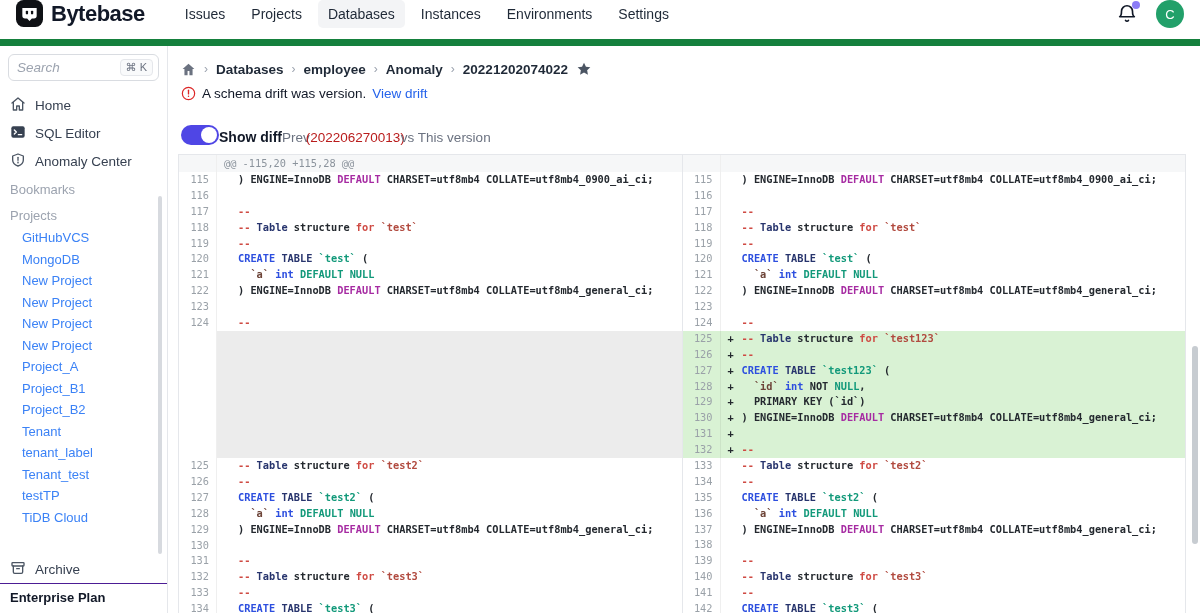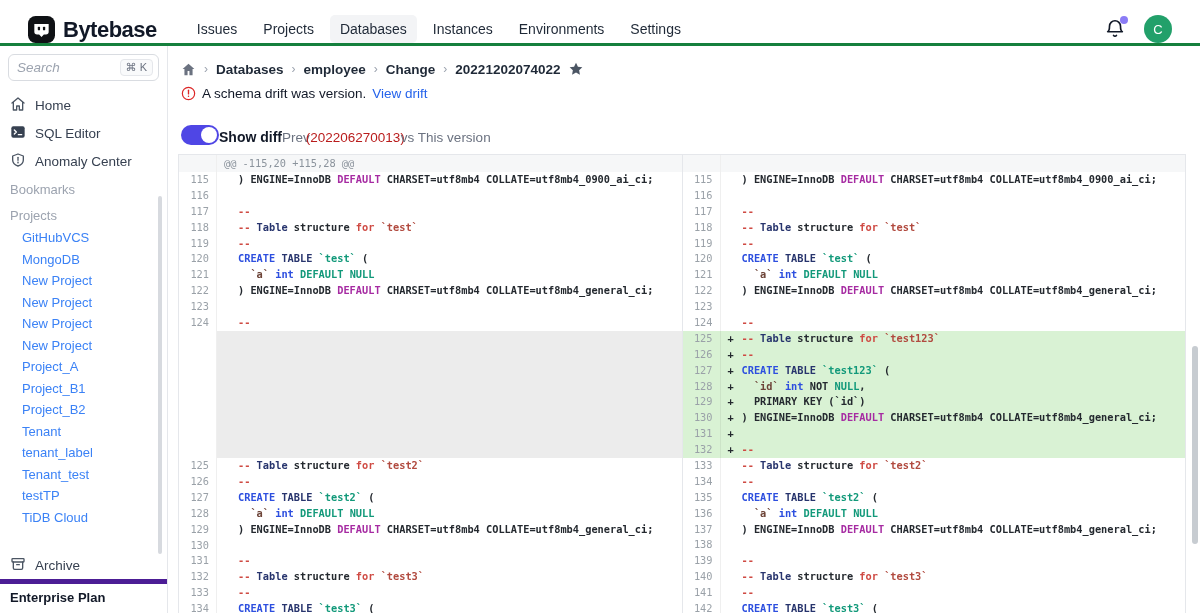--- a/index.html
+++ b/index.html
@@ -1,21 +1,21 @@
 <!DOCTYPE html>
 <html><head>
 <meta charset="utf-8">
 <style>
   * { box-sizing: border-box; margin: 0; padding: 0; }
   html,body { width:1200px; height:613px; overflow:hidden; background:#fff;
     font-family:"Liberation Sans", sans-serif; color:#1f2937; }
 
   
-  .navbar { height:46px; display:flex; align-items:flex-end; padding:0 28px;
-    border-bottom:3px solid #15803d; background:#fff; }
+  .navbar { height:46px; display:flex; align-items:flex-start; padding:0 16px;
+    border-bottom:7px solid #15803d; background:#fff; }
   .brand { display:flex; align-items:center; gap:8px; margin-right:30px; }
   .brand svg { width:27px; height:27px; display:block; }
   .brand-name { font-size:22px; font-weight:bold; color:#111827; letter-spacing:-0.5px; }
   .nav-items { display:flex; align-items:center; gap:6px; }
   .nav-item { font-size:14px; color:#1f2937; padding:6px 10px; border-radius:5px; cursor:pointer; }
   .nav-item.active { background:#f3f4f6; }
   .nav-right { margin-left:auto; display:flex; align-items:center; gap:18px; }
   .bell-wrap { position:relative; width:22px; height:22px; color:#111827; }
   .bell-wrap svg { width:22px; height:22px; }
   .bell-dot { position:absolute; top:-2px; right:-2px; width:8px; height:8px;
@@ -35,21 +35,21 @@
   .kbd { border:1px solid #e5e7eb; background:#f9fafb; border-radius:4px; color:#6b7280;
     font-size:11px; padding:1px 5px; }
   .side-menu { }
   .side-item { display:flex; align-items:center; gap:9px; padding:6px 10px; font-size:13.5px;
     color:#374151; height:28px; cursor:pointer; }
   .side-item svg { width:16px; height:16px; flex:none; color:#4b5563; }
   .side-label { padding:7px 10px 4px 10px; font-size:13px; color:#9ca3af; }
   .proj-list { }
   .proj-item { padding:3px 10px 3px 22px; font-size:13px; color:#3b82f6; height:21.5px; cursor:pointer; }
   .side-bottom { margin-top:auto; }
-  .plan-bar { border-top:5px solid #4c1d95; padding:6px 10px 8px 10px; font-size:13px;
+  .plan-bar { border-top:1px solid #4c1d95; padding:6px 10px 8px 10px; font-size:13px;
     font-weight:bold; color:#111827; }
   .side-scroll-thumb { position:absolute; right:5px; top:150px; width:4px; height:358px;
     background:#d7dadf; border-radius:2px; }
 
   
   .main { flex:1; position:relative; padding-top:12px; overflow:hidden; }
   .crumb-row { display:flex; align-items:center; gap:8px; padding-left:13px; height:22px; }
   .crumb-home svg { width:15px; height:15px; color:#6b7280; display:block; }
   .crumb-sep { color:#9ca3af; font-size:12px; }
   .crumb { font-size:13.5px; font-weight:600; color:#1f2937; }
@@ -206,21 +206,21 @@
       <span class="crumb-home">
           <svg viewBox="0 0 24 24" fill="currentColor">
         <path d="M12 2.6 2.6 11h2.9v10h5v-6.5h3V21h5V11h2.9z"></path>
       </svg>
         </span>
     <span class="crumb-sep">›</span>
         <span class="crumb">Databases</span>
         <span class="crumb-sep">›</span>
         <span class="crumb">employee</span>
         <span class="crumb-sep">›</span>
-        <span class="crumb">Change</span>
+        <span class="crumb">Anomaly</span>
         <span class="crumb-sep">›</span>
         <span class="crumb">20221202074022</span>
         <span class="star">
           <svg viewBox="0 0 24 24" fill="#4b5563">
             <path d="M12 2.5l2.9 6 6.6.9-4.8 4.6 1.2 6.5L12 17.4l-5.9 3.1 1.2-6.5L2.5 9.4l6.6-.9z"></path>
           </svg>
         </span>
       </div>
 
     <div class="alert-row">

